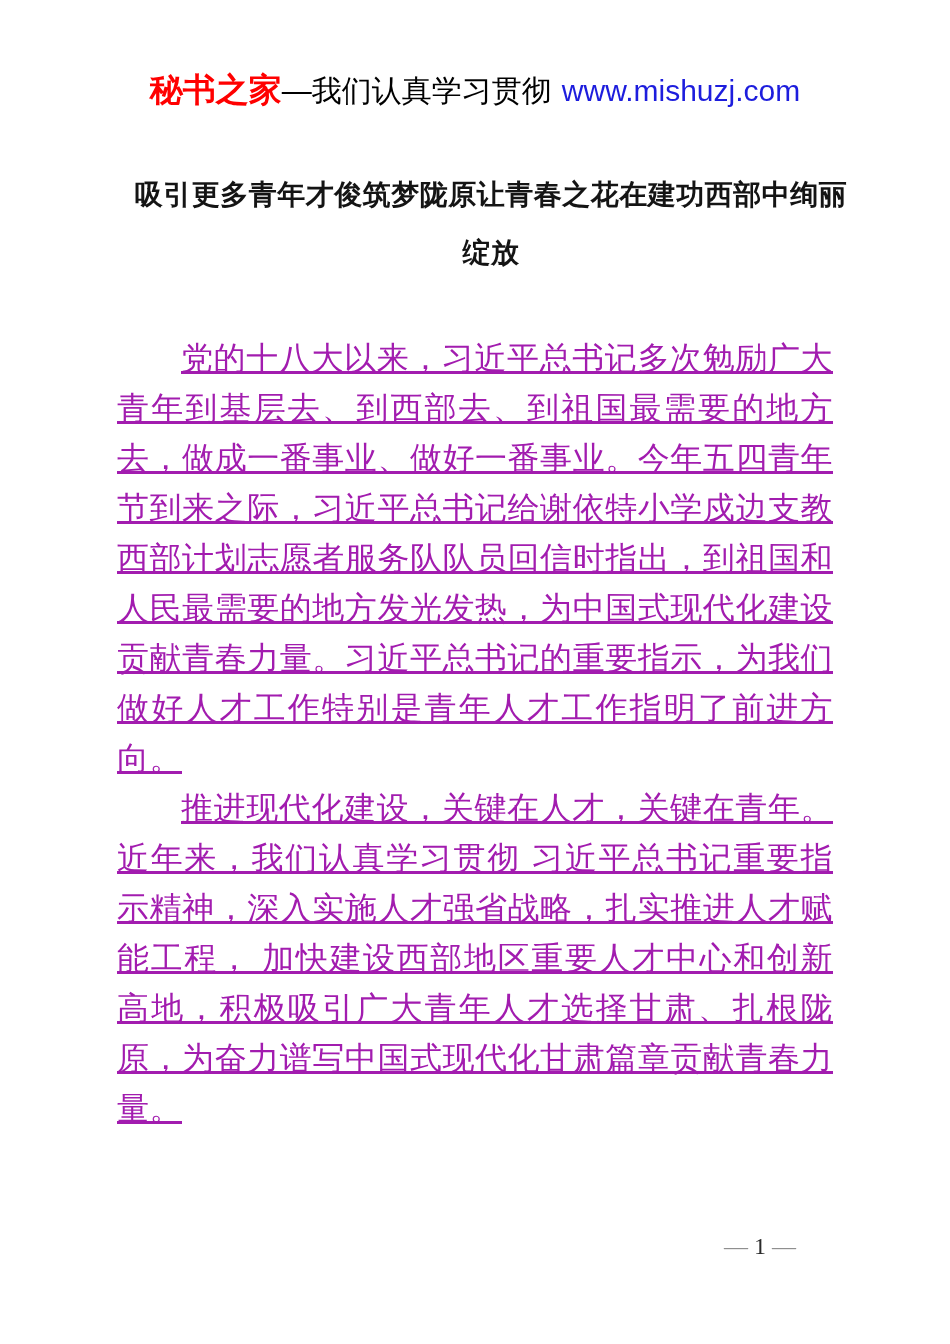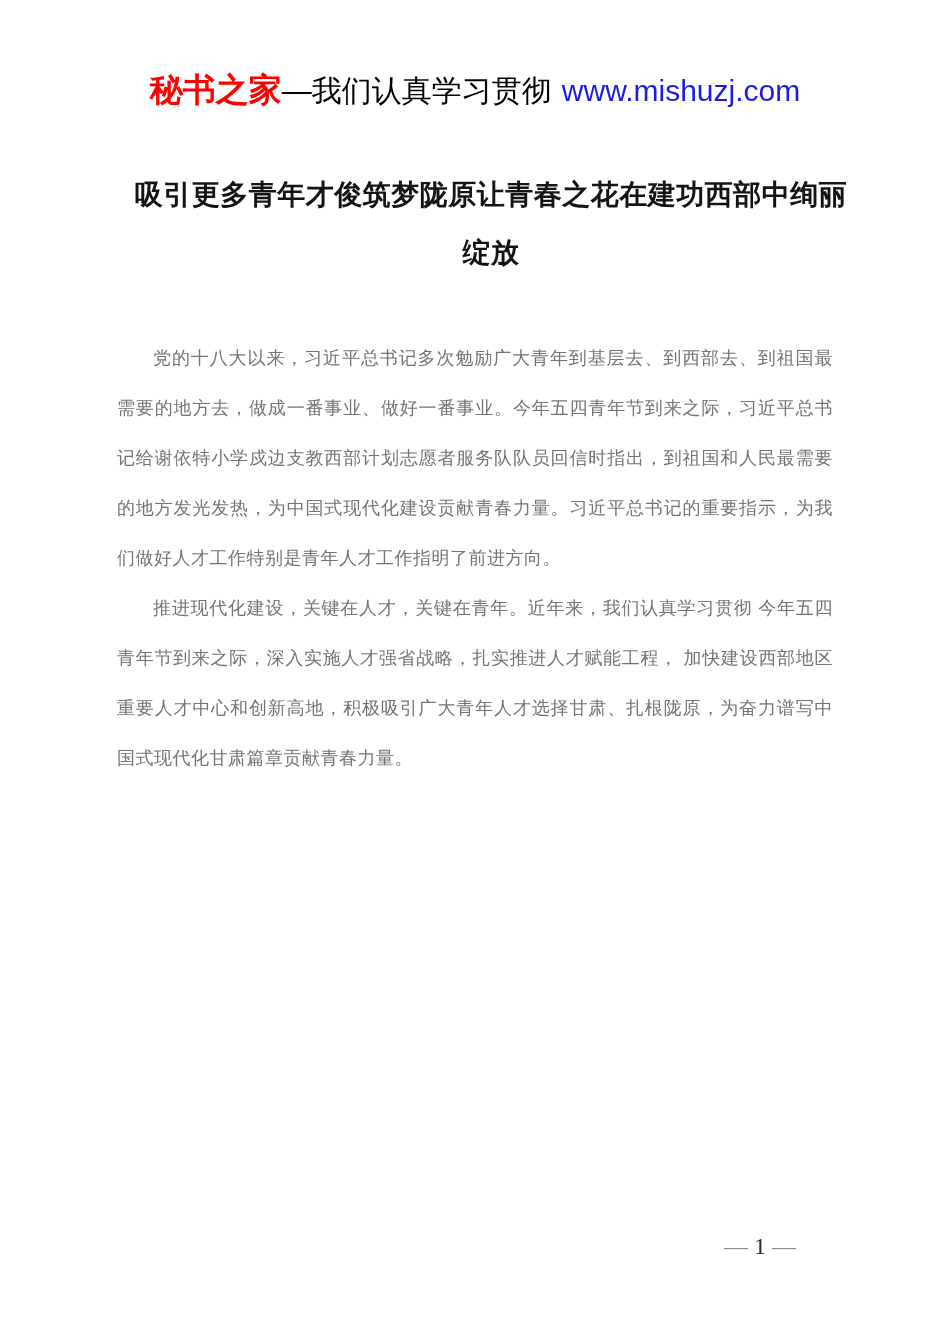--- a/index.html
+++ b/index.html
@@ -51,26 +51,27 @@
     font-weight: 700;
     color: #141414;
     letter-spacing: 0.5px;
   }
   
   .doc-body {
     position: absolute;
     top: 333px;
     left: 117px;
     width: 716px;
-    font-size: 18px;
+    font-size: 32px;
     line-height: 50px;
     letter-spacing: 0.5px;
-    color: #737373;
+    color: #a21caf;
     text-align: justify;
     text-justify: inter-ideograph;
+    text-decoration: underline;
   }
   .doc-body p {
     margin: 0;
     text-indent: 2em;
   }
   
   .page-footer {
     position: absolute;
     top: 1230px;
     left: 660px;
@@ -95,20 +96,20 @@
 <div class="page">
 
   <div class="site-header">
     <span class="brand" style="color: rgb(255, 0, 0);">秘书之家</span><span class="sep">—</span><span class="tagline">我们认真学习贯彻</span><a class="url" href="#" style="color: rgb(29, 29, 221);">www.mishuzj.com</a>
   </div>
 
   <h1 class="doc-title">吸引更多青年才俊筑梦陇原让青春之花在建功西部中绚丽绽放</h1>
 
   <div class="doc-body">
       <p>党的十八大以来，习近平总书记多次勉励广大青年到基层去、到西部去、到祖国最需要的地方去，做成一番事业、做好一番事业。今年五四青年节到来之际，习近平总书记给谢依特小学戍边支教西部计划志愿者服务队队员回信时指出，到祖国和人民最需要的地方发光发热，为中国式现代化建设贡献青春力量。习近平总书记的重要指示，为我们做好人才工作特别是青年人才工作指明了前进方向。</p>
-      <p>推进现代化建设，关键在人才，关键在青年。近年来，我们认真学习贯彻 今年五四青年节到来之际，深入实施人才强省战略，扎实推进人才赋能工程， 加快建设西部地区重要人才中心和创新高地，积极吸引广大青年人才选择甘肃、扎根陇原，为奋力谱写中国式现代化甘肃篇章贡献青春力量。</p>
+      <p>推进现代化建设，关键在人才，关键在青年。近年来，我们认真学习贯彻 习近平总书记重要指示精神，深入实施人才强省战略，扎实推进人才赋能工程， 加快建设西部地区重要人才中心和创新高地，积极吸引广大青年人才选择甘肃、扎根陇原，为奋力谱写中国式现代化甘肃篇章贡献青春力量。</p>
     </div>
 
   <div class="page-footer">
     <span class="dash">—</span><span class="num">1</span><span class="dash">—</span>
   </div>
 
 </div>
 
 </body></html>

